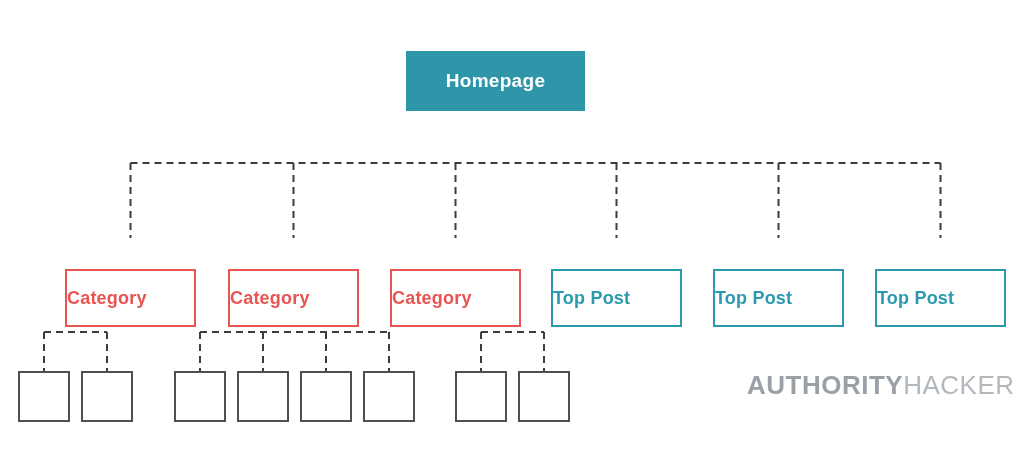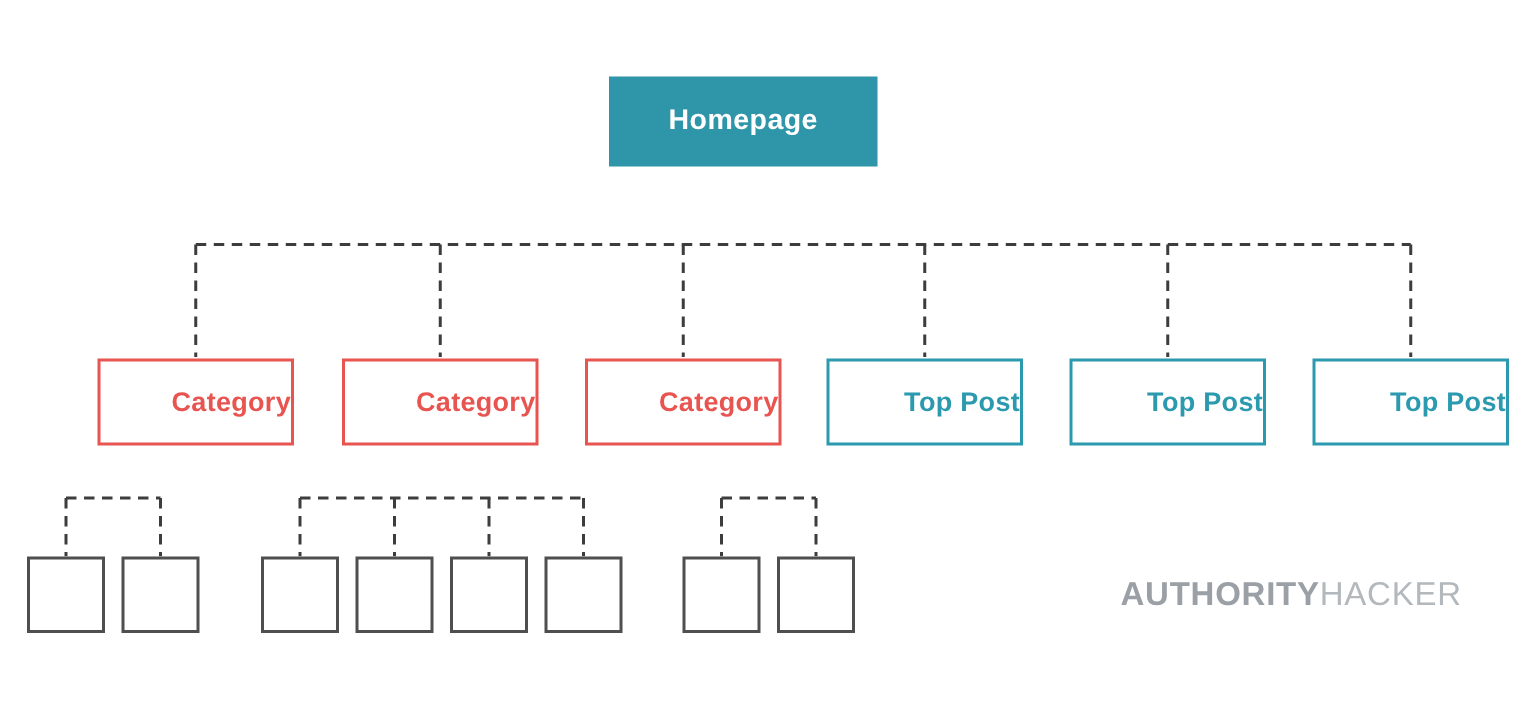--- a/index.html
+++ b/index.html
@@ -24,25 +24,26 @@
     fill: none;
     stroke: var(--dash_gray, #3d3d3d);
     stroke-width: 2;
     stroke-dasharray: 7 5;
   }
 
   .node {
     position: absolute;
     display: flex;
     align-items: center;
-    justify-content: flex-end;
+    justify-content: flex-start;
     background: #ffffff;
     font-weight: bold;
     font-size: 18px;
     letter-spacing: 0.2px;
+    margin-top: 30px;
   }
 
   .homepage-box {
     position: absolute;
     left: 406px; top: 51px;
     width: 179px; height: 60px;
     background: var(--teal, #2e96a8);
     display: flex;
     align-items: center;
     justify-content: center;
@@ -65,22 +66,22 @@
   .post-square {
     position: absolute;
     top: 371px;
     width: 52px; height: 51px;
     background: #ffffff;
     border: 2px solid var(--square_gray, #4f4f4f);
   }
 
   .logo {
     position: absolute;
-    left: 747px; top: 383px;
-    font-size: 22px;
+    left: 747px; top: 370px;
+    font-size: 26px;
     letter-spacing: 0.5px;
     white-space: nowrap;
   }
   .logo .bold { font-weight: bold; color: var(--logo_dark, #9aa0a5); }
   .logo .light { font-weight: normal; color: var(--logo_light, #b3b8bd); }
 </style>
 </head>
 <body>
 
 <div class="canvas">

